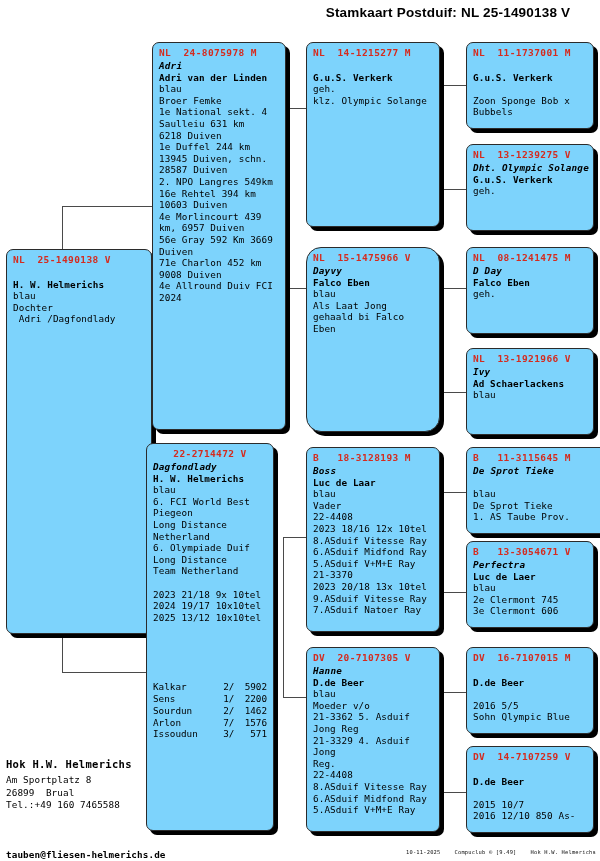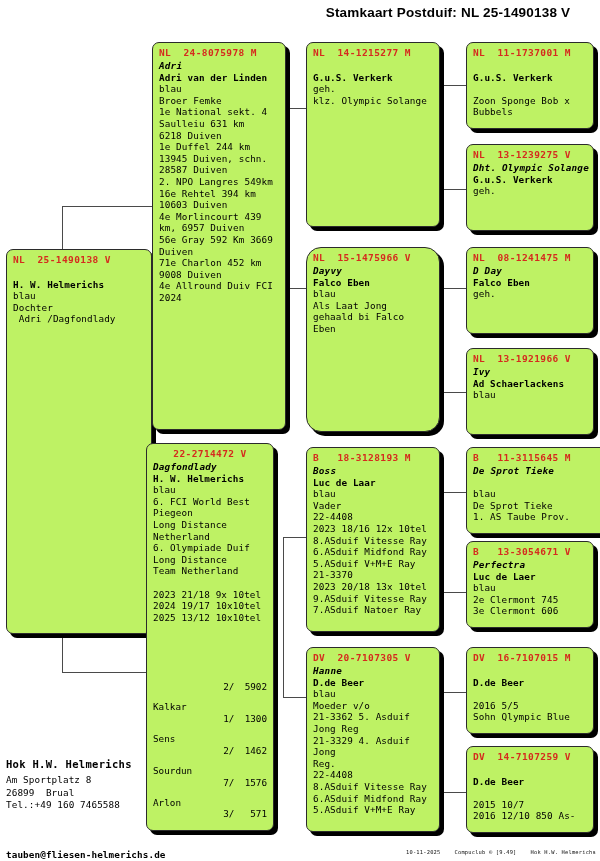--- a/index.html
+++ b/index.html
@@ -19,21 +19,21 @@
   
   #lines{position:absolute;left:0;top:0;width:600px;height:861px;}
   #lines .ln{position:absolute;background:#4a4a4a;}
   #lines .h{height:1px;}
   #lines .v{width:1px;}
 
   
   .card{
     position:absolute;
     box-sizing:border-box;
-    background:#bef264;
+    background:#7dd3fc;
     border:1px solid #2b2b2b;
     border-radius:7px;
     box-shadow:4px 4px 0 0 #000;
     padding:4px 6px 3px 6px;
     overflow:hidden;
   }
   .ringline{
     color:#d52b1e;
     font-weight:bold;
     font-size:9.5px;
@@ -48,21 +48,21 @@
   }
   .bodyline{
     font-size:9.3px;letter-spacing:.1px;white-space:pre;
     line-height:11.6px;
   }
   .bodyline.b{font-weight:bold;}
   .bodyline.sp{height:11.6px;}
 
   
   .resrow{display:flex;font-size:9.3px;line-height:11.8px;white-space:pre;}
-  .resrow .rn{width:78px;margin-top:20px;}
+  .resrow .rn{width:78px;}
   .resrow .rv{width:52px;text-align:right;}
 
   
   #breeder-title{
     font-weight:bold;font-size:10.5px;letter-spacing:.3px;white-space:pre;
     margin-bottom:4px;
   }
   #breeder-box .bodyline{line-height:12.6px;}
   #breeder-email{
     position:absolute;left:6px;top:849px;
@@ -176,21 +176,21 @@
   </div>
   <div>
     <div class="resrow">
       <span class="rn">Kalkar</span>
       <span class="rv">2/</span>
       <span class="rv">5902</span>
     </div>
     <div class="resrow">
       <span class="rn">Sens</span>
       <span class="rv">1/</span>
-      <span class="rv">1300</span>
+      <span class="rv">2200</span>
     </div>
     <div class="resrow">
       <span class="rn">Sourdun</span>
       <span class="rv">2/</span>
       <span class="rv">1462</span>
     </div>
     <div class="resrow">
       <span class="rn">Arlon</span>
       <span class="rv">7/</span>
       <span class="rv">1576</span>

